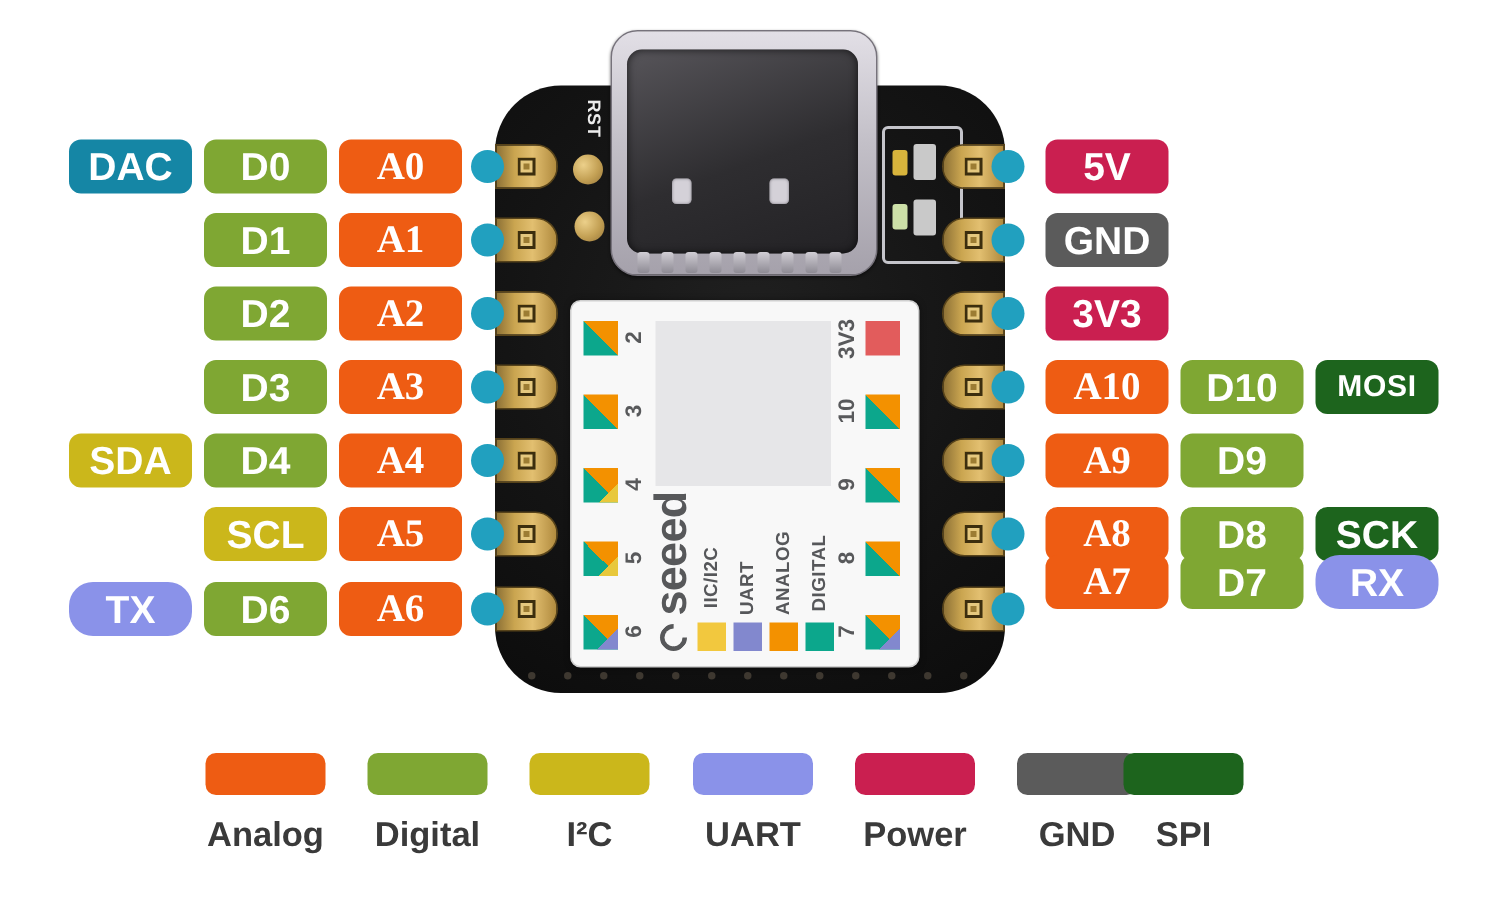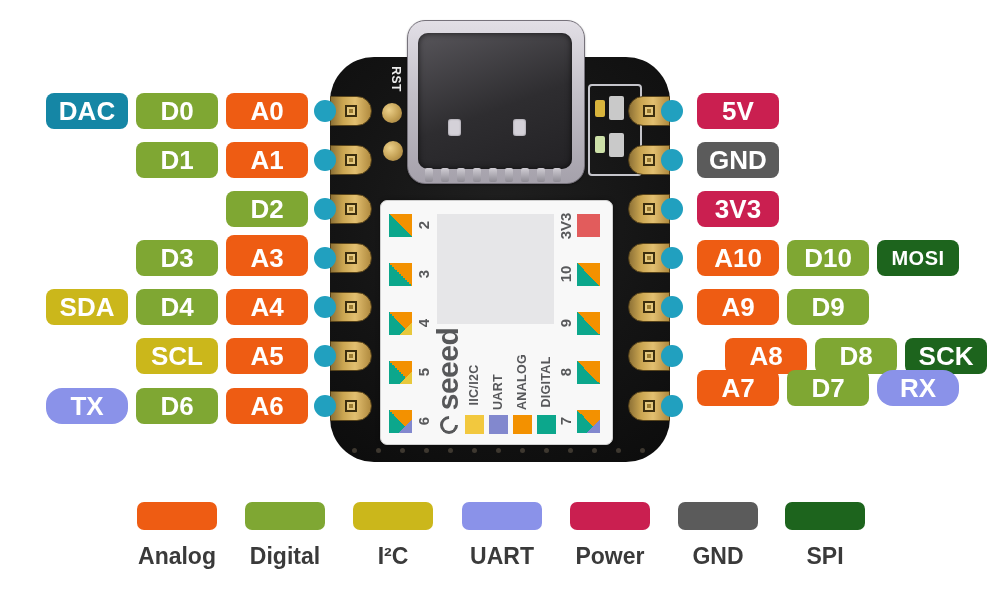--- a/index.html
+++ b/index.html
@@ -7,21 +7,21 @@
          font-family:"Liberation Sans",sans-serif;}
   .abs{position:absolute;}
 
   
   .pin-row{position:absolute;display:flex;gap:8px;height:36px;}
   .pin-row.rowL{right:692px;}
   .pin-row.rowR{left:697px;}
   .tag{width:82px;height:36px;border-radius:8px;color:#fff;font-weight:bold;font-size:26px;
        display:flex;align-items:center;justify-content:center;line-height:36px;}
   .tag.sm{font-size:20px;letter-spacing:.5px;}
-  .t-analog {background:var(--analog);}
+  .t-analog {background:var(--analog);font-family:Liberation Serif, serif;}
   .t-digital{background:var(--digital);}
   .t-i2c    {background:var(--i2c);}
   .t-uart   {background:var(--uart);border-radius:16px;}
   .t-power  {background:var(--power);}
   .t-gnd    {background:var(--gnd);}
   .t-spi    {background:var(--spi);}
   .t-dac    {background:var(--dac);}
 
   
   .board{left:330px;top:57px;width:340px;height:405px;border-radius:44px;
@@ -143,21 +143,21 @@
 
   <div class="pin-row rowL" style="top:93px;">
     <div class="tag t-dac">DAC</div>
     <div class="tag t-digital">D0</div>
     <div class="tag t-analog">A0</div>
   </div>
   <div class="pin-row rowL" style="top:142px;">
     <div class="tag t-digital">D1</div>
     <div class="tag t-analog">A1</div>
   </div>
-  <div class="pin-row rowL" style="top:191px;flex-direction:column;">
+  <div class="pin-row rowL" style="top:191px;">
     <div class="tag t-digital">D2</div>
     <div class="tag t-analog">A2</div>
   </div>
   <div class="pin-row rowL" style="top:240px;text-align:center;">
     <div class="tag t-digital">D3</div>
     <div class="tag t-analog">A3</div>
   </div>
   <div class="pin-row rowL" style="top:289px;">
     <div class="tag t-i2c">SDA</div>
     <div class="tag t-digital">D4</div>
@@ -184,21 +184,21 @@
   </div>
   <div class="pin-row rowR" style="top:240px;">
     <div class="tag t-analog">A10</div>
     <div class="tag t-digital">D10</div>
     <div class="tag t-spi sm">MOSI</div>
   </div>
   <div class="pin-row rowR" style="top:289px;">
     <div class="tag t-analog">A9</div>
     <div class="tag t-digital">D9</div>
   </div>
-  <div class="pin-row rowR" style="top:338px;margin-left:28px;">
+  <div class="pin-row rowR" style="top:338px;">
     <div class="tag t-analog">A8</div>
     <div class="tag t-digital">D8</div>
     <div class="tag t-spi">SCK</div>
   </div>
   <div class="pin-row rowR" style="top:370px;">
     <div class="tag t-analog">A7</div>
     <div class="tag t-digital">D7</div>
     <div class="tag t-uart">RX</div>
   </div>
 
@@ -219,21 +219,21 @@
     <div class="legend-label">UART</div>
   </div>
   <div class="legend-item" style="left:555px;">
     <div class="legend-swatch t-power"></div>
     <div class="legend-label">Power</div>
   </div>
   <div class="legend-item" style="left:663px;">
     <div class="legend-swatch t-gnd"></div>
     <div class="legend-label">GND</div>
   </div>
-  <div class="legend-item" style="left:770px;">
+  <div class="legend-item" style="left:734px;">
     <div class="legend-swatch t-spi"></div>
     <div class="legend-label">SPI</div>
   </div>
 
 <div class="abs pad pad-l" style="left: 330px; top: 96px;"></div>
     <div class="abs pad pad-r" style="left: 628px; top: 96px;"></div>
     <div class="abs pin-dot" style="left: 314px; top: 100px;"></div>
     <div class="abs pin-dot" style="left: 661px; top: 100px;"></div>
     <div class="abs pad pad-l" style="left: 330px; top: 145px;"></div>
     <div class="abs pad pad-r" style="left: 628px; top: 145px;"></div>

